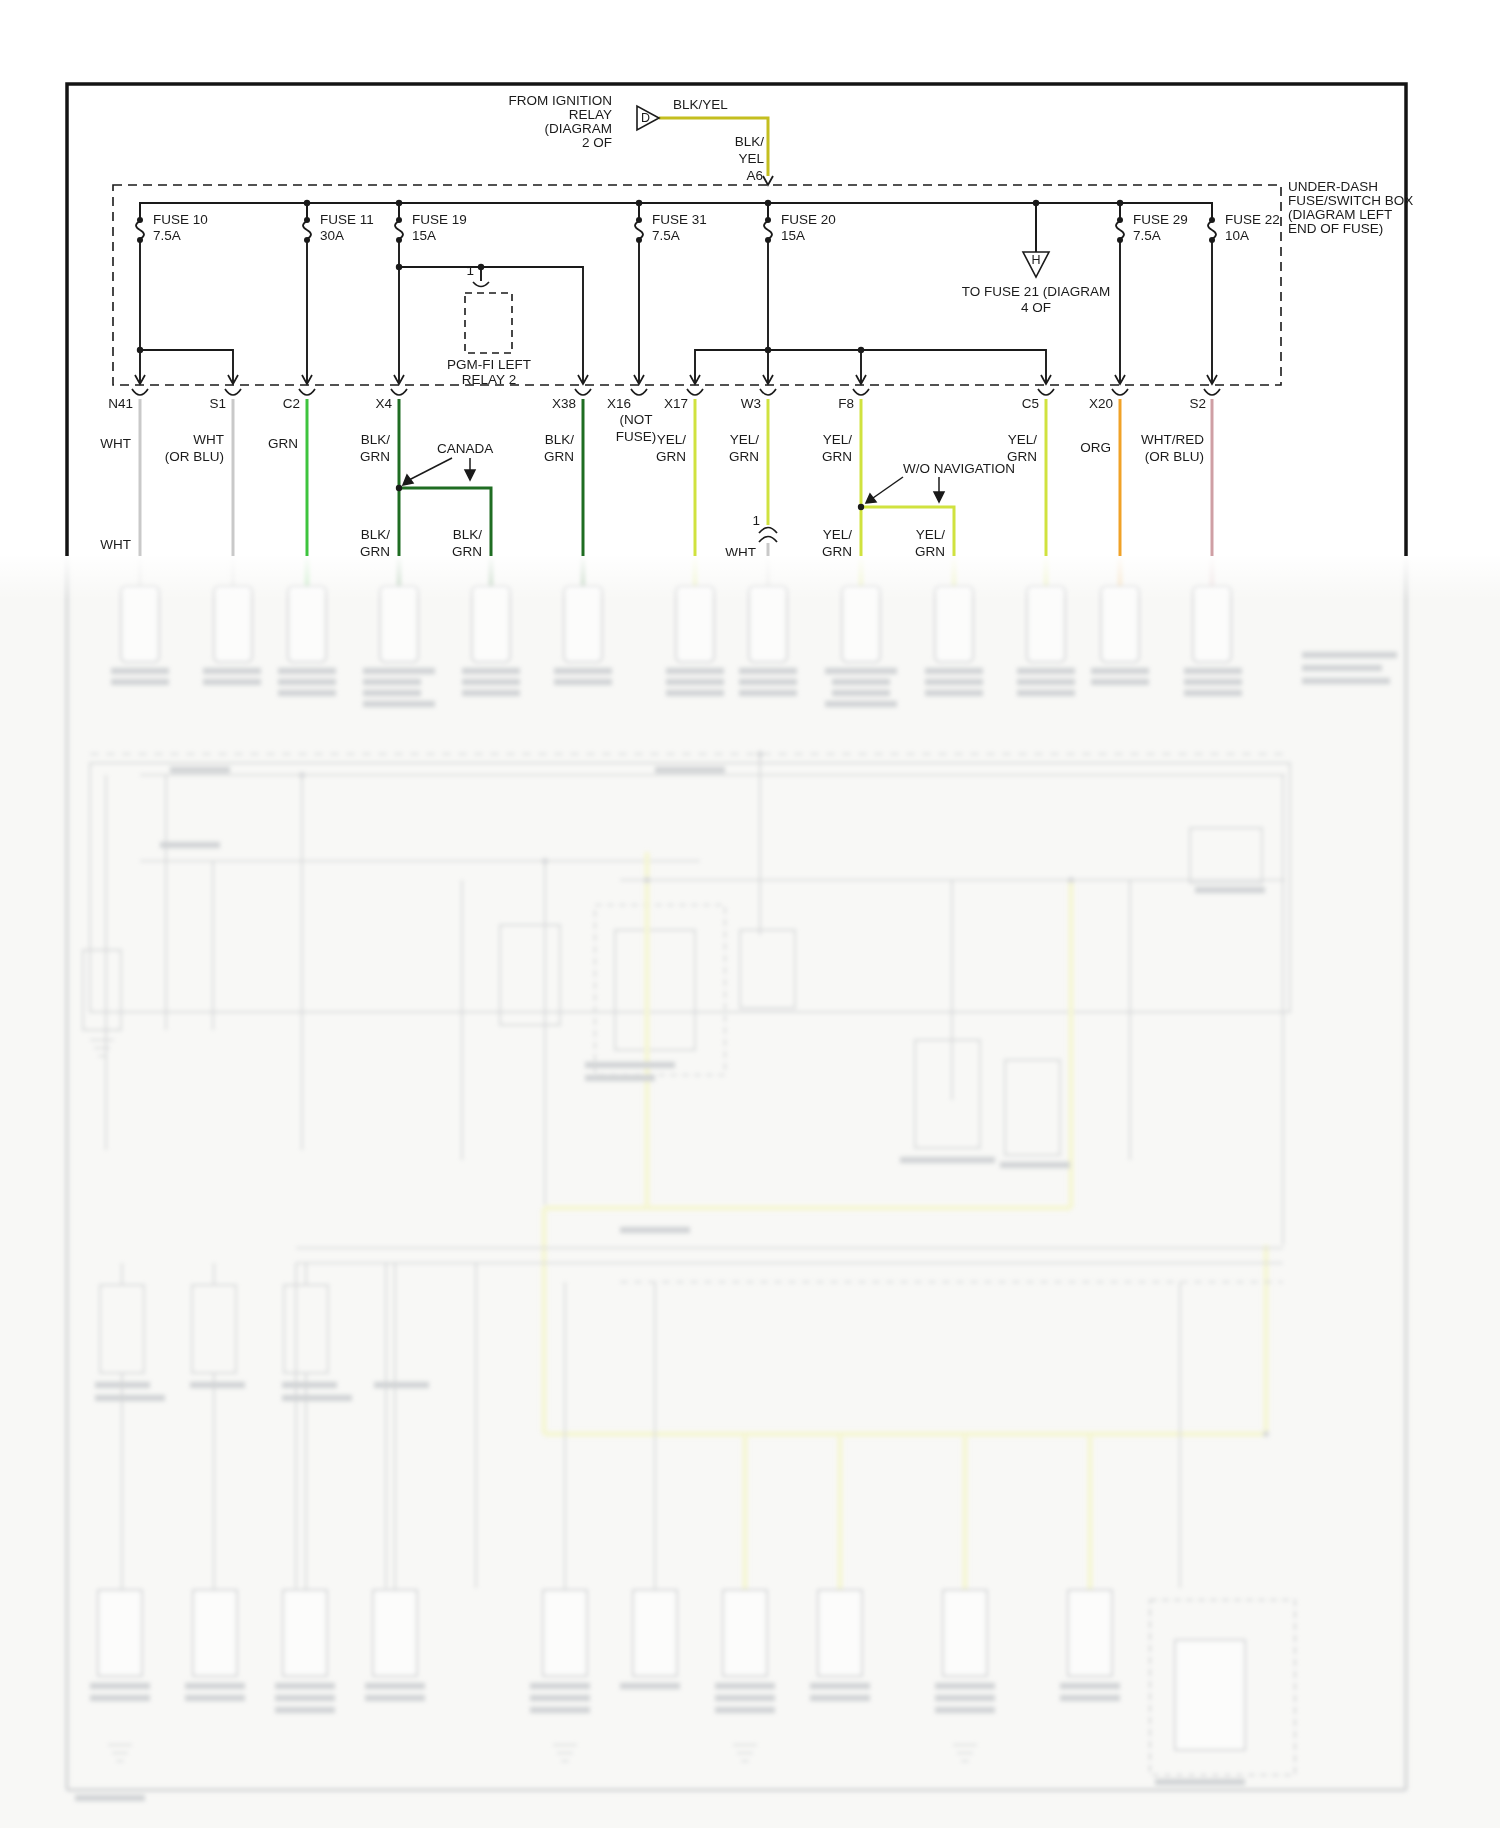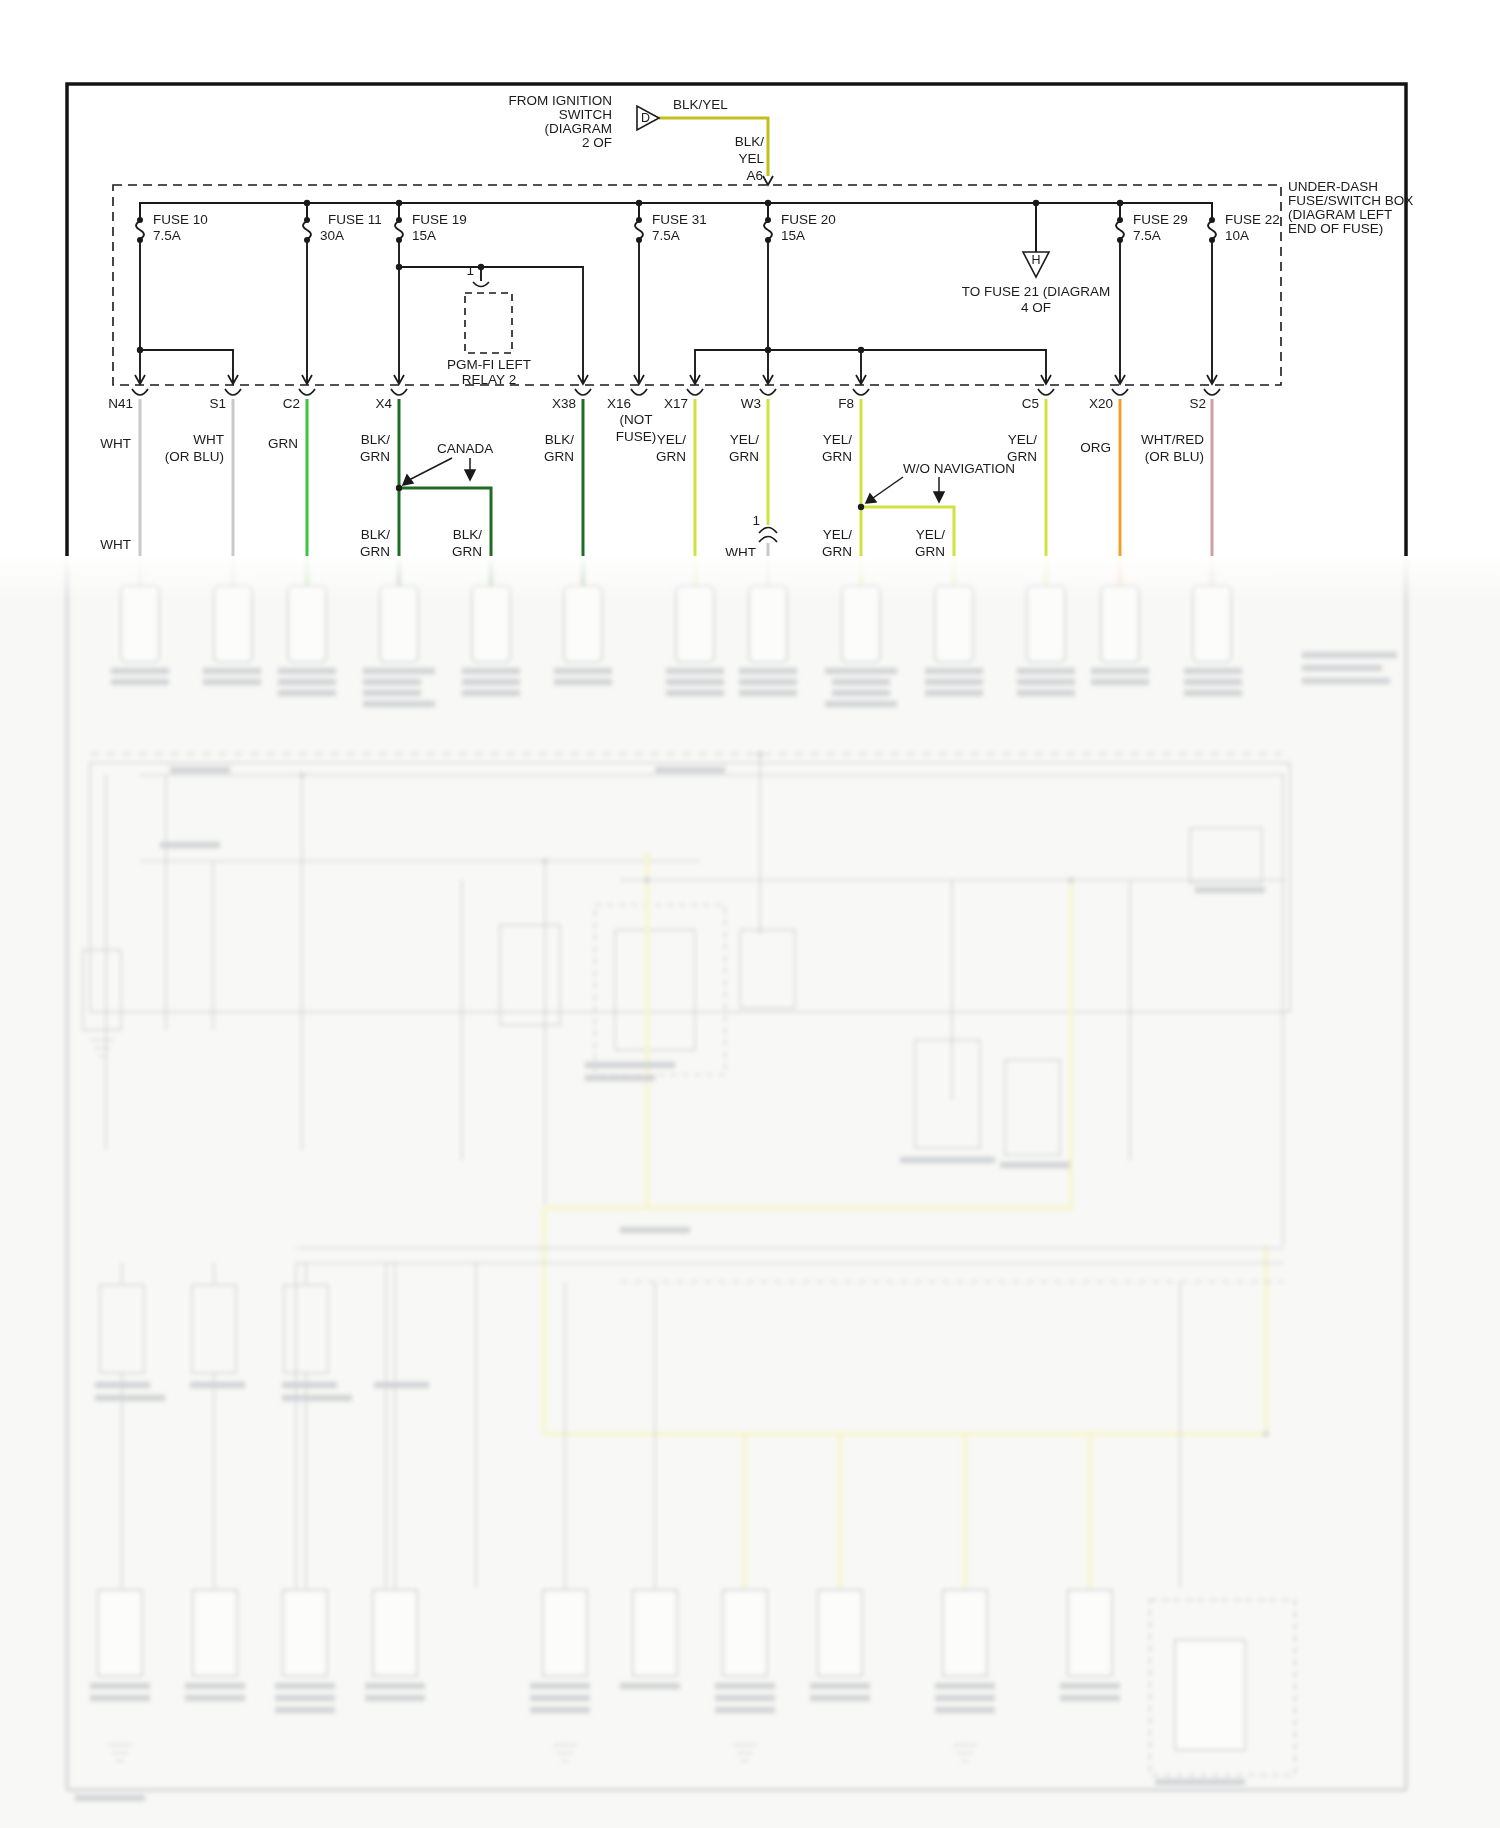--- a/index.html
+++ b/index.html
@@ -107,37 +107,37 @@
 
     <g stroke="#1a1a1a" stroke-width="1.5" fill="#1a1a1a">
       <line x1="903" y1="477" x2="873" y2="498"></line>
         <polygon points="866,503 876,502 870,494"></polygon>
       <line x1="939" y1="477" x2="939" y2="494"></line>
         <polygon points="939,502 934,492 944,492"></polygon>
     </g>
   </svg>
 
   <div class="lbl ra" style="right:888px;top:93px">FROM IGNITION</div>
-  <div class="lbl ra" style="right:888px;top:107px">SWITCH</div>
+  <div class="lbl ra" style="right:888px;top:107px">RELAY</div>
   <div class="lbl ra" style="right:888px;top:121px">(DIAGRAM</div>
   <div class="lbl ra" style="right:888px;top:135px">2 OF</div>
   <div class="lbl sm" style="left:641px;top:111px">D</div>
   <div class="lbl" style="left:673px;top:97px">BLK/YEL</div>
   <div class="lbl ra" style="right:736px;top:134px">BLK/</div>
   <div class="lbl ra" style="right:736px;top:151px">YEL</div>
   <div class="lbl ra" style="right:737px;top:168px">A6</div>
 
   <div class="lbl" style="left:1288px;top:179px">UNDER-DASH</div>
   <div class="lbl" style="left:1288px;top:193px">FUSE/SWITCH BOX</div>
   <div class="lbl" style="left:1288px;top:207px">(DIAGRAM LEFT</div>
   <div class="lbl" style="left:1288px;top:221px">END OF FUSE)</div>
 
   <div class="lbl" style="left:153px;top:212px">FUSE 10</div>
   <div class="lbl" style="left:153px;top:228px">7.5A</div>
-  <div class="lbl" style="left:328px;top:212px">FUSE 11</div>
+  <div class="lbl" style="left:320px;top:212px">FUSE 11</div>
   <div class="lbl" style="left:320px;top:228px">30A</div>
   <div class="lbl" style="left:412px;top:212px">FUSE 19</div>
   <div class="lbl" style="left:412px;top:228px">15A</div>
   <div class="lbl" style="left:652px;top:212px">FUSE 31</div>
   <div class="lbl" style="left:652px;top:228px">7.5A</div>
   <div class="lbl" style="left:781px;top:212px">FUSE 20</div>
   <div class="lbl" style="left:781px;top:228px">15A</div>
   <div class="lbl" style="left:1133px;top:212px">FUSE 29</div>
   <div class="lbl" style="left:1133px;top:228px">7.5A</div>
   <div class="lbl" style="left:1225px;top:212px">FUSE 22</div>

